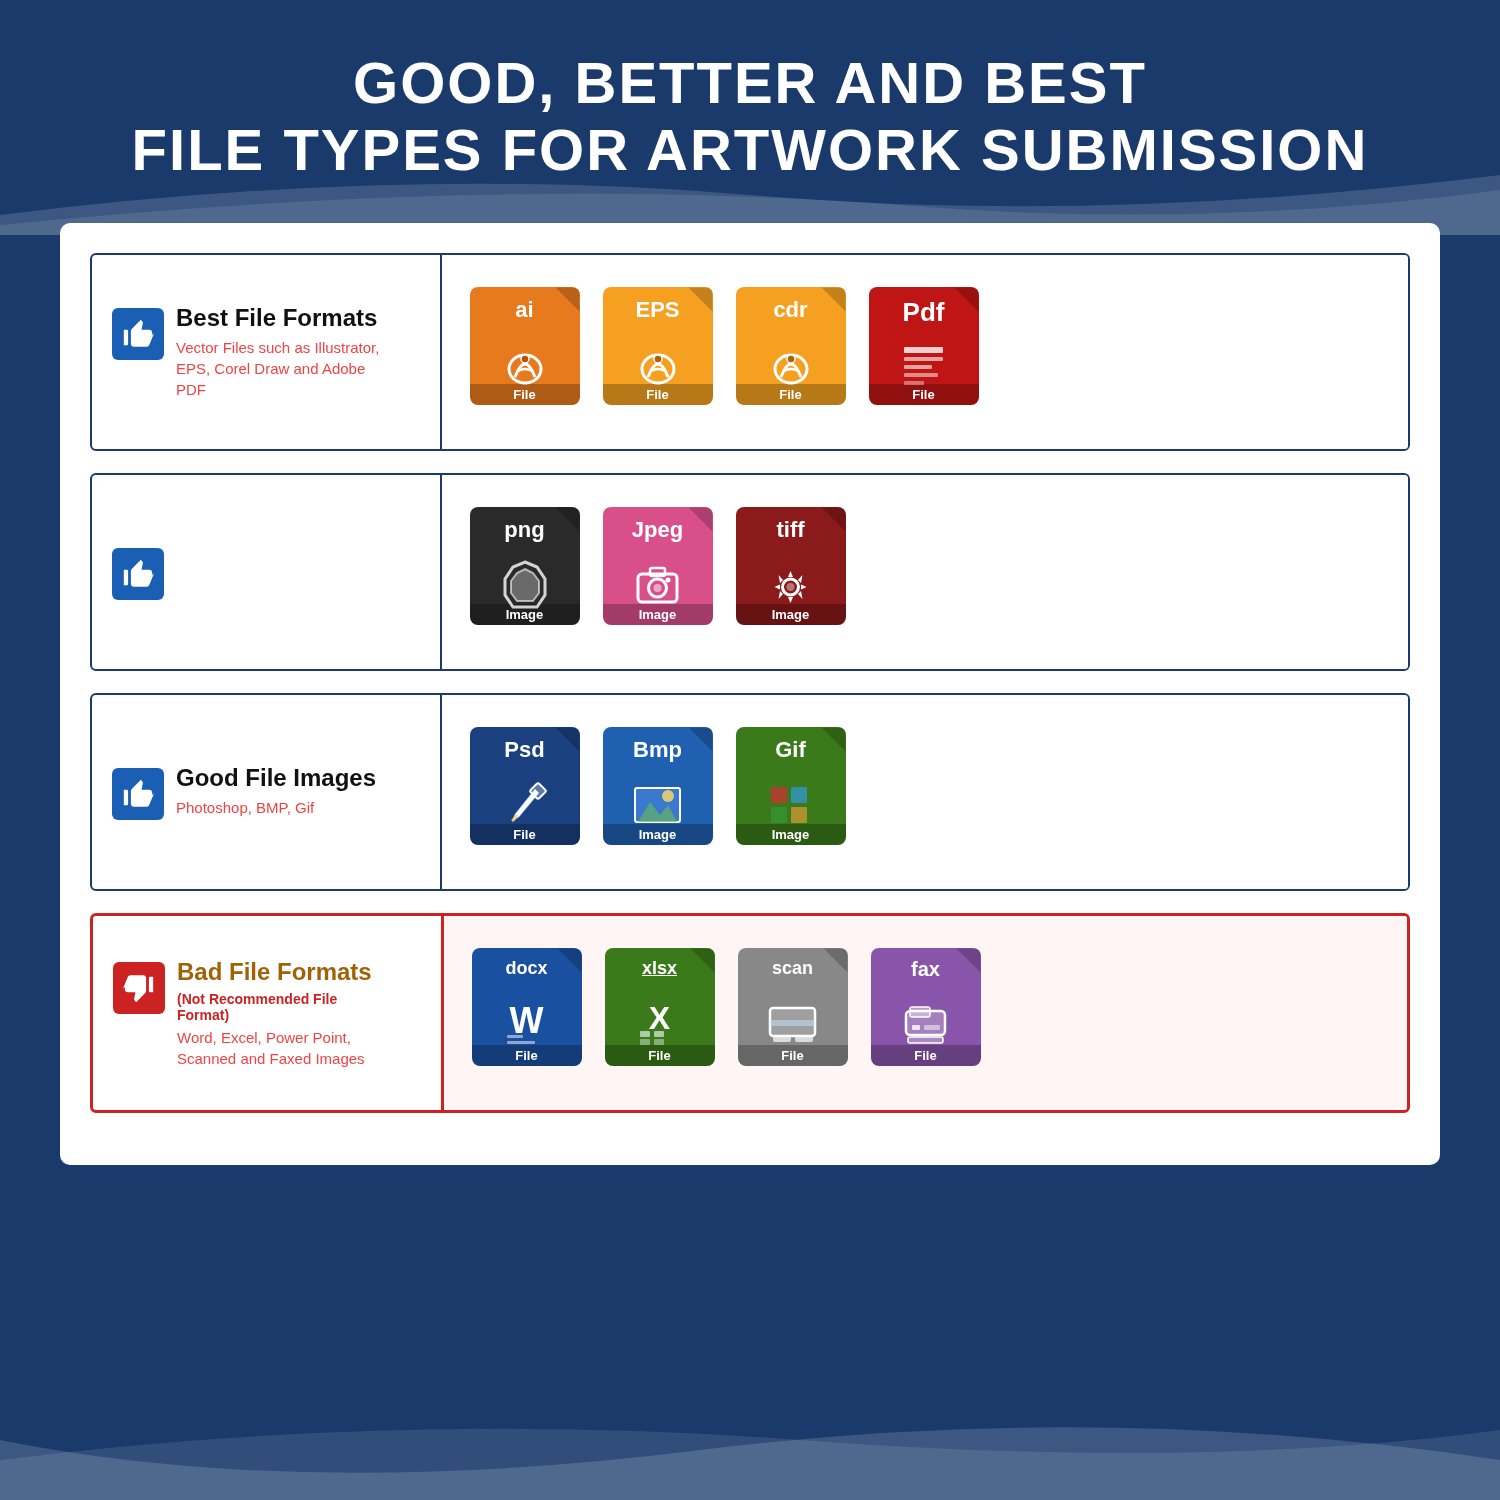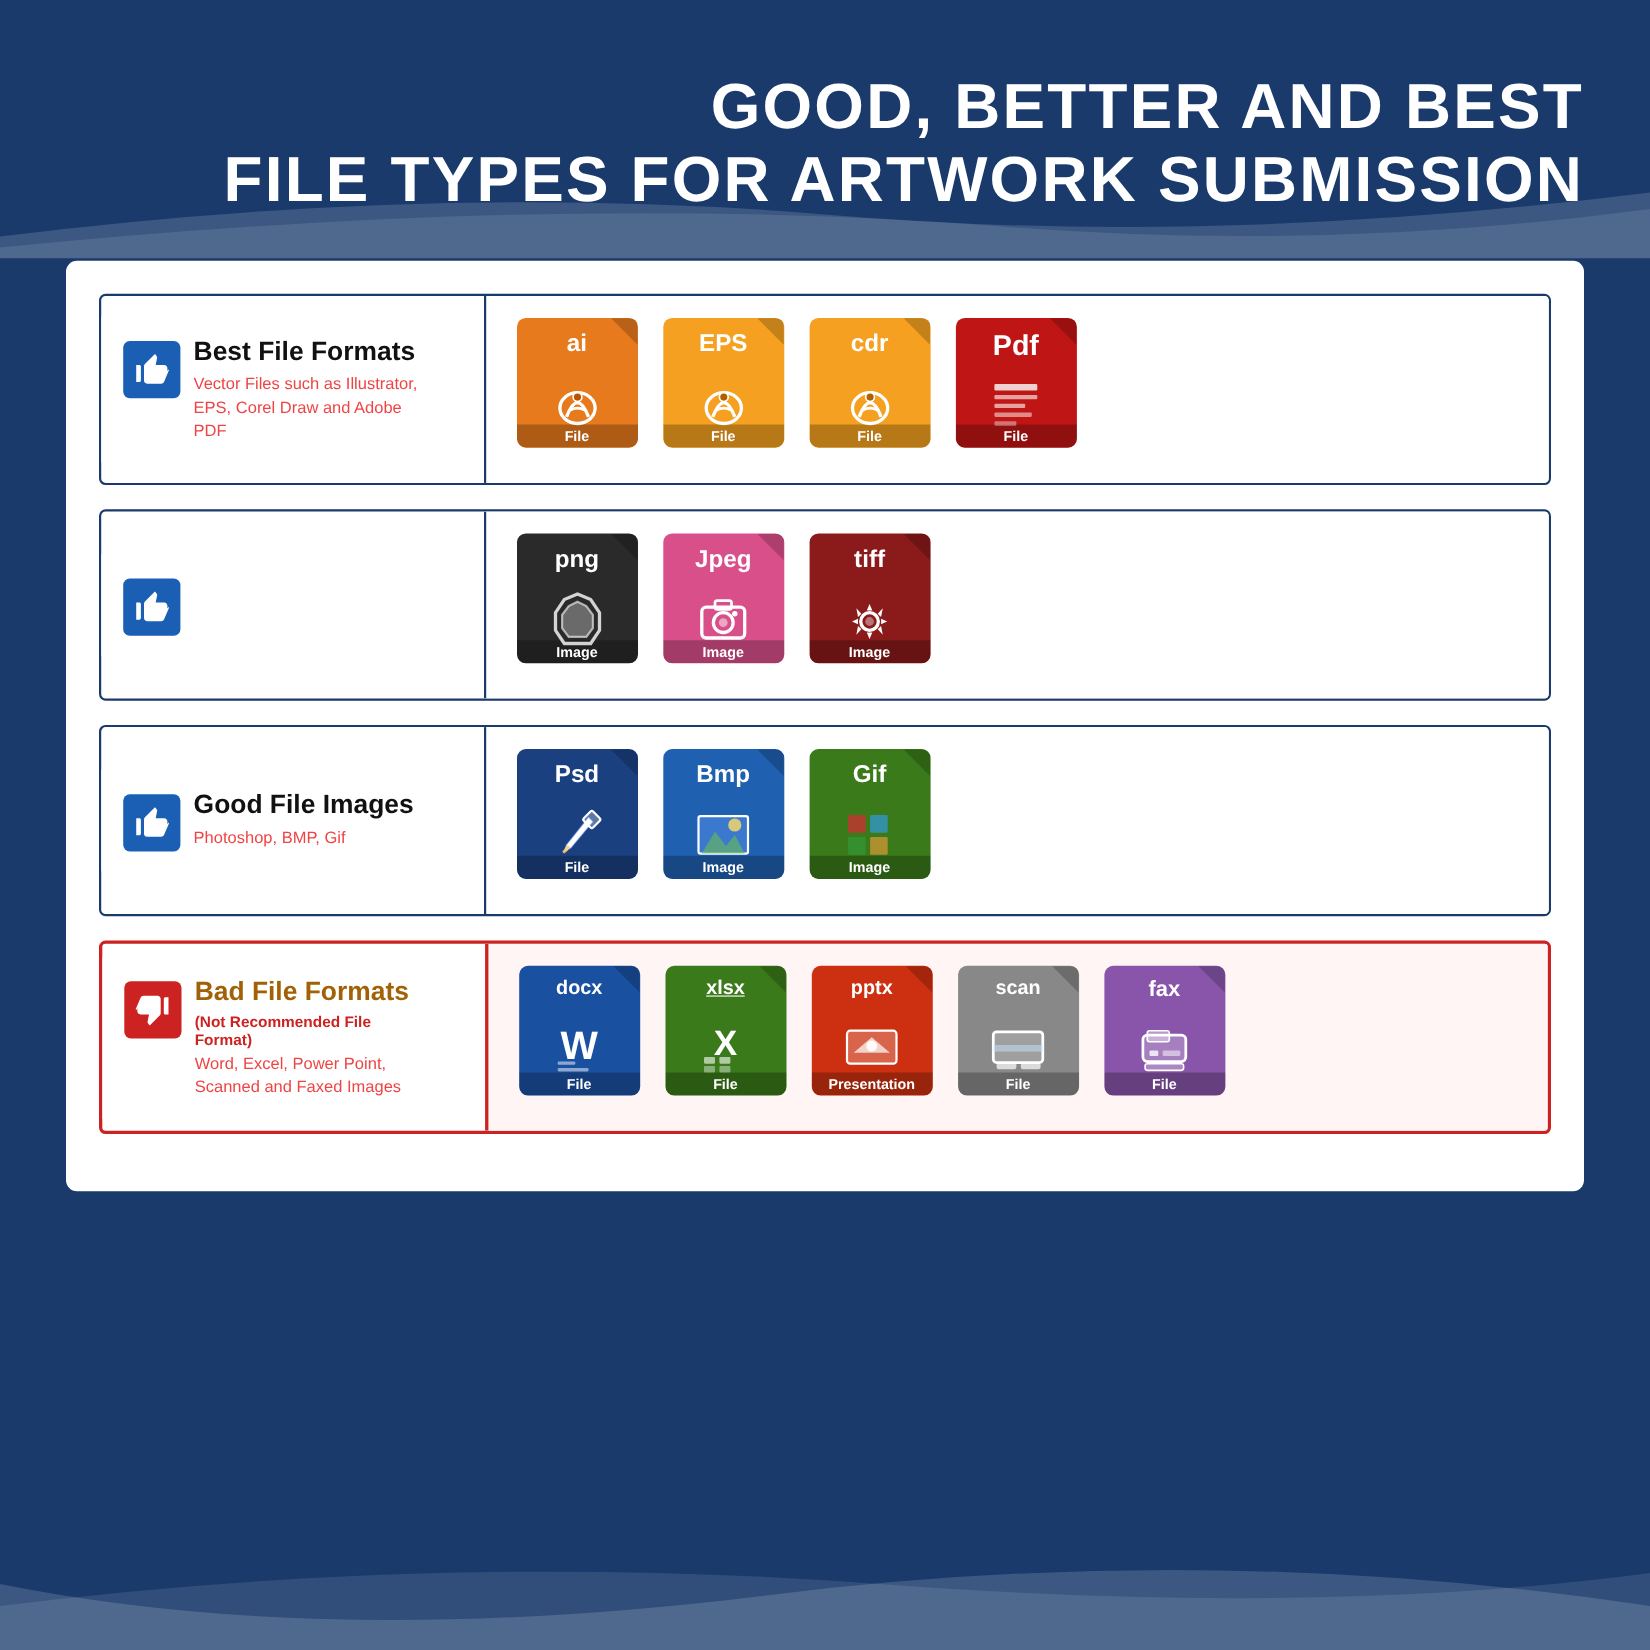--- a/index.html
+++ b/index.html
@@ -18,22 +18,22 @@
       background: #1a3a6b;
       position: relative;
       display: flex;
       flex-direction: column;
       align-items: center;
     }
 
     
     .header {
       width: 100%;
-      padding: 64px 60px 30px;
-      text-align: right;
+      padding: 50px 60px 30px;
+      text-align: center;
       position: relative;
       z-index: 2;
     }
     .header-title {
       color: white;
       font-size: 58px;
       font-weight: 900;
       line-height: 1.15;
       text-transform: uppercase;
       letter-spacing: 2px;
@@ -122,21 +122,21 @@
       line-height: 1.4;
     }
 
     
     .icons-area {
       flex: 1;
       display: flex;
       align-items: center;
       justify-content: flex-start;
       gap: 18px;
-      padding: 20px 25px;
+      padding: 32px 25px;
       border-left: 2.5px solid #1a3a6b;
       background: white;
       min-height: 140px;
     }
     .bad-row .icons-area {
       border-left: 3px solid #cc2222;
       background: #fff5f5;
     }
 
     
@@ -514,33 +514,20 @@
                 <rect x="8" y="32" width="10" height="6" rx="1" fill="rgba(255,255,255,0.6)"></rect>
                 <rect x="22" y="32" width="10" height="6" rx="1" fill="rgba(255,255,255,0.6)"></rect>
                 <rect x="8" y="40" width="10" height="6" rx="1" fill="rgba(255,255,255,0.4)"></rect>
                 <rect x="22" y="40" width="10" height="6" rx="1" fill="rgba(255,255,255,0.4)"></rect>
               </svg>
             </div>
             <div class="file-label">File</div>
           </div>
         </div>
 
-        <div class="file-icon">
-          <div class="file-shape red-ppt">
-            <div class="file-ext" style="font-size:18px;">pptx</div>
-            <div class="file-icon-img">
-              <svg width="55" height="48" viewBox="0 0 55 48">
-                <rect x="5" y="8" width="45" height="30" rx="3" fill="rgba(255,255,255,0.25)" stroke="white" stroke-width="2"></rect>
-                <polygon points="27.5,14 44,28 11,28" fill="rgba(255,255,255,0.7)"></polygon>
-                <circle cx="27.5" cy="22" r="5" fill="rgba(255,255,255,0.9)"></circle>
-              </svg>
-            </div>
-            <div class="file-label">Presentation</div>
-          </div>
-        </div>
 
         <div class="file-icon">
           <div class="file-shape gray-scan">
             <div class="file-ext" style="font-size:18px;">scan</div>
             <div class="file-icon-img">
               <svg width="55" height="50" viewBox="0 0 55 50">
 
                 <rect x="5" y="10" width="45" height="28" rx="3" fill="rgba(255,255,255,0.2)" stroke="white" stroke-width="2.5"></rect>
                 <rect x="5" y="22" width="45" height="6" rx="0" fill="rgba(200,230,255,0.5)"></rect>
                 <rect x="8" y="38" width="18" height="6" rx="2" fill="white" opacity="0.7"></rect>

